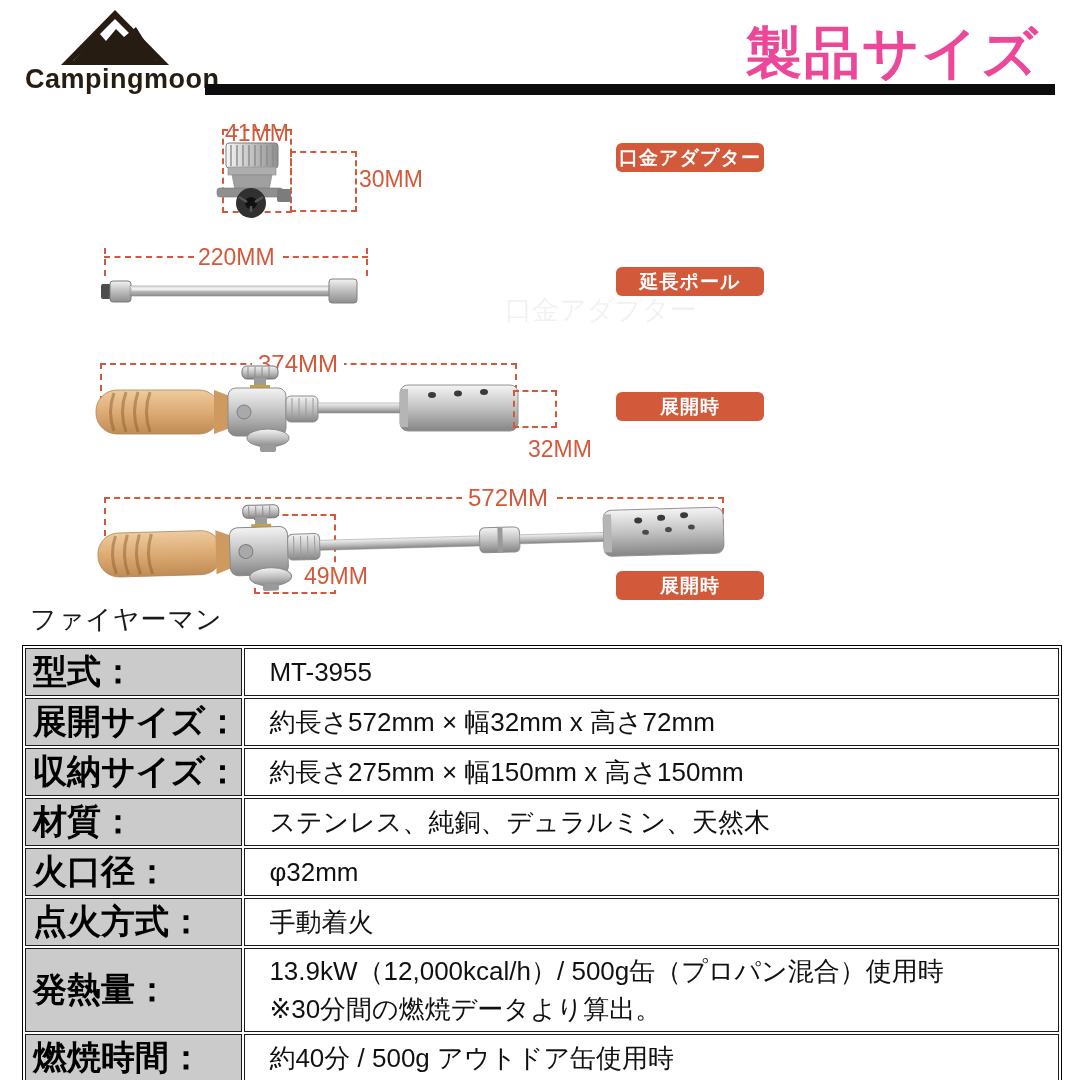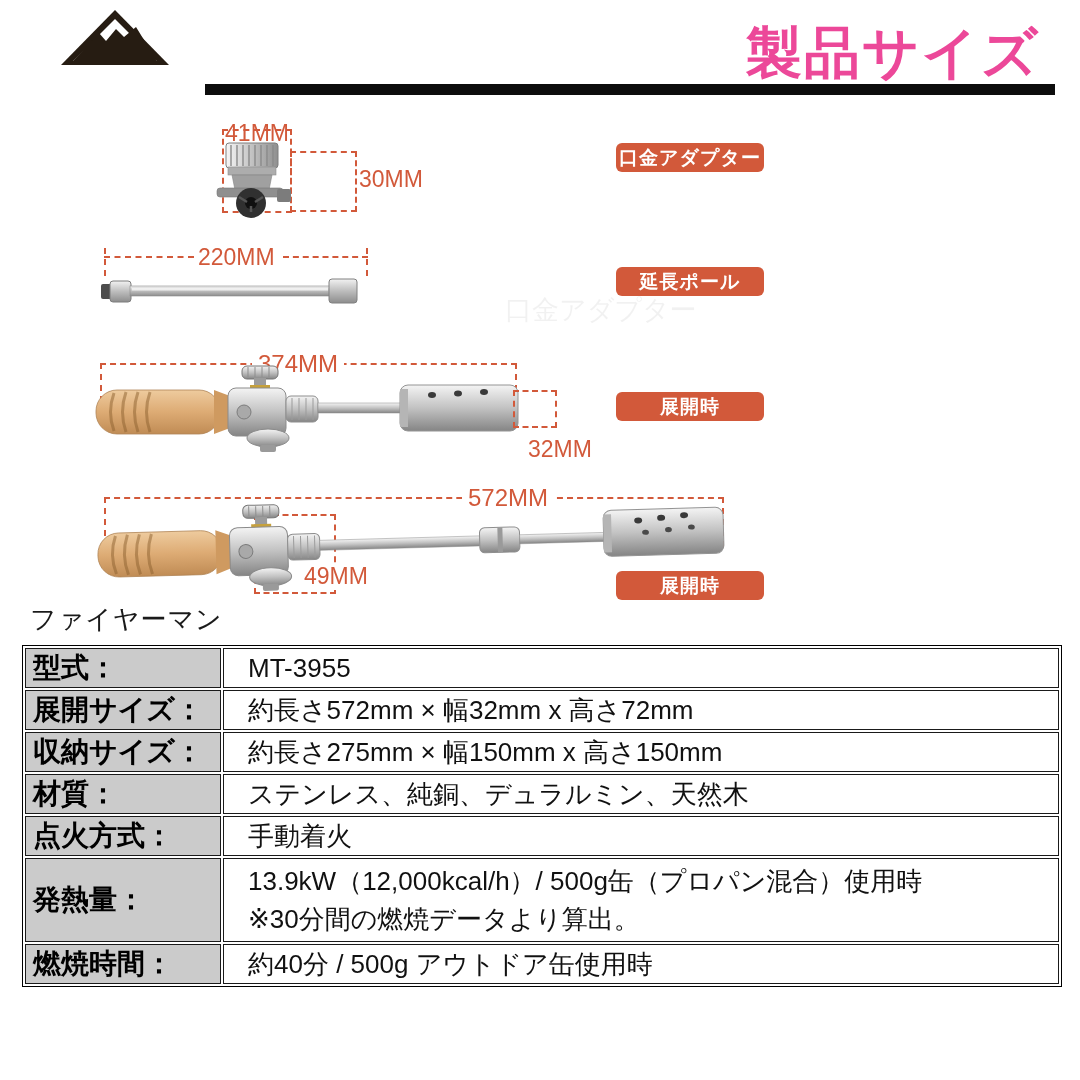--- a/index.html
+++ b/index.html
@@ -27,38 +27,39 @@
     color:#fff;font-size:19px;font-weight:bold;text-align:center;line-height:30px;letter-spacing:1px;}
   
   .watermark{position:absolute;left:505px;top:292px;font-size:27px;color:#000;opacity:.05;}
   .product-name{position:absolute;left:30px;top:602px;font-size:26px;color:#1a1a1a;
     font-family:"Liberation Serif","DejaVu Serif",serif;letter-spacing:1px;}
   .img{position:absolute;}
   
   .spec-table{position:absolute;left:22px;top:645px;width:1040px;border-collapse:separate;
     border-spacing:2px;border:1px solid #000;}
   .spec-table td{border:1px solid #1a1a1a;vertical-align:middle;box-sizing:border-box;}
-  .spec-table td.label{width:196px;background:#cbcbcb;font-weight:bold;font-size:28px;
+  .spec-table td.label{width:196px;background:#cbcbcb;font-weight:bold;font-size:34px;
     color:#000;padding:0 2px 0 7px;white-space:nowrap;margin-top:11px;}
   .spec-table td.value{font-size:26px;color:#111;padding:0 24px;background:#fff;}
   .spec-row td{height:39px;}
   .spec-row.tall td{height:84px;}
   .spec-row.tall .value div{line-height:38px;}
 </style>
 </head>
 <body>
 
 <div id="canvas">
 
   <div class="logo">
     <svg width="112" height="58" viewBox="0 0 112 58">
       <path d="M2,57 L56,2 L110,57 Z" fill="#261c12"></path>
       <path d="M14,53 L56,11 L98,53 Z" fill="#ffffff"></path>
       <path d="M14,53 L40,25 L47,33 L57,21 L65,29 L77,19 L98,53 Z" fill="#261c12"></path>
     </svg>
+    <div class="brand">Campingmoon</div>
   </div>
   <div class="page-title">製品サイズ</div>
   <div class="header-rule"></div>
 
   <div class="dim" style="left:222px;top:101px;width:70px;text-align:center;margin-top:19px;">41MM</div>
   <div class="dash-box" style="left:222px;top:129px;width:66px;height:80px;"></div>
   <div class="dash-box" style="left:290px;top:151px;width:63px;height:57px;"></div>
   <div class="dim" style="left:359px;top:166px;">30MM</div>
 
   <svg class="img" style="left:211px;top:142px;" width="84" height="78" viewBox="0 0 84 78">
@@ -211,20 +212,24 @@
     </tr>
     <tr class="spec-row">
       <td class="label">収納サイズ：</td>
       <td class="value">約長さ275mm × 幅150mm x 高さ150mm</td>
     </tr>
     <tr class="spec-row">
       <td class="label">材質：</td>
       <td class="value">ステンレス、純銅、デュラルミン、天然木</td>
     </tr>
     <tr class="spec-row">
+      <td class="label">火口径：</td>
+      <td class="value">φ32mm</td>
+    </tr>
+    <tr class="spec-row">
       <td class="label">点火方式：</td>
       <td class="value">手動着火</td>
     </tr>
     <tr class="spec-row tall">
       <td class="label">発熱量：</td>
       <td class="value">
         <div>13.9kW（12,000kcal/h）/ 500g缶（プロパン混合）使用時</div>
         <div>※30分間の燃焼データより算出。</div>
       </td>
     </tr>

